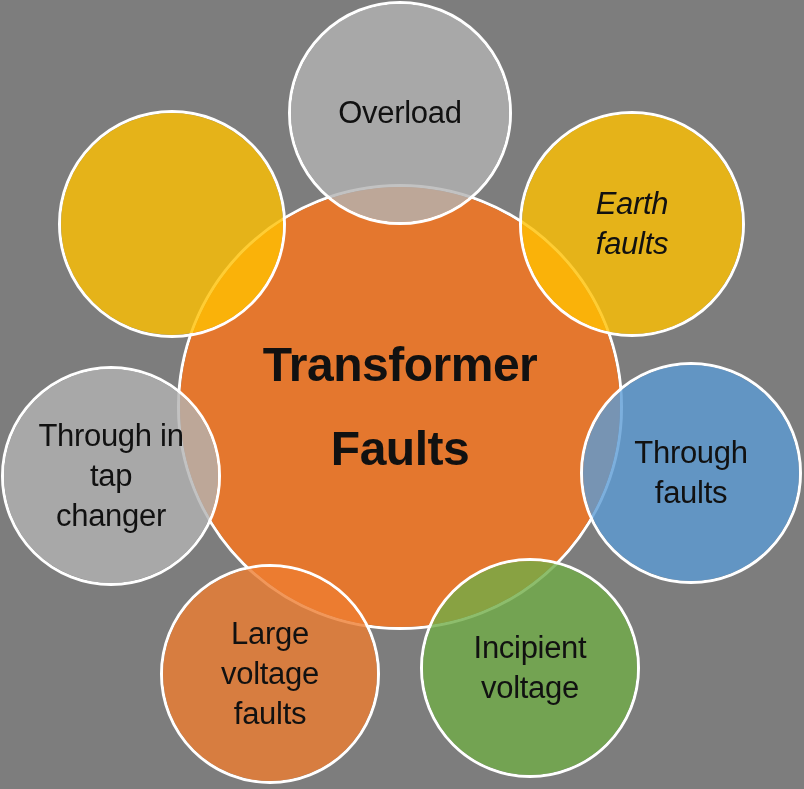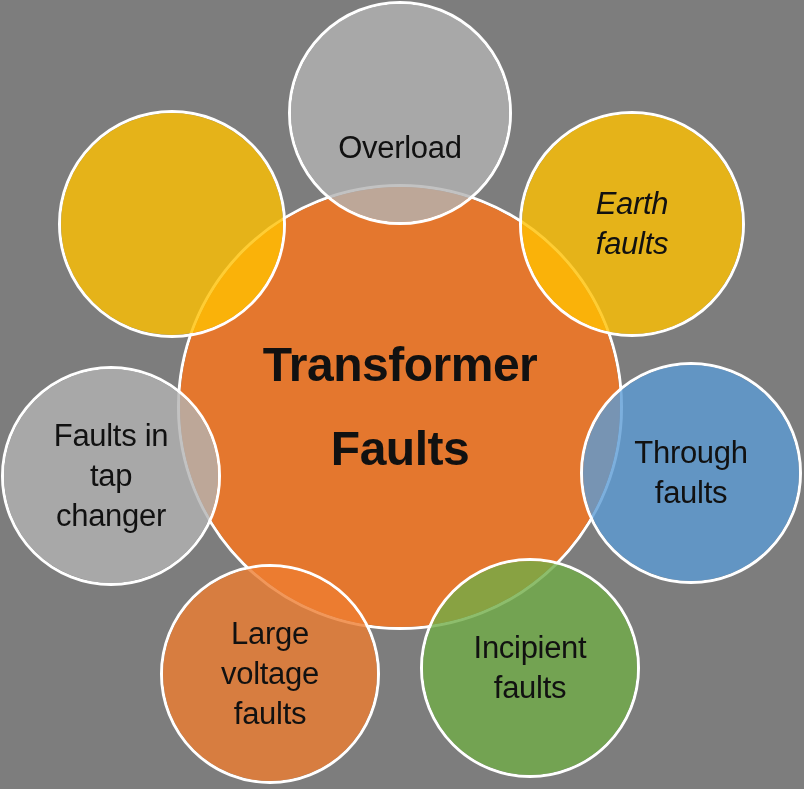--- a/index.html
+++ b/index.html
@@ -86,33 +86,33 @@
     <div class="fill" style="background-color: rgb(179, 179, 179);"></div>
   </div>
 
   <div class="circle satellite" style="left:58px; top:110px; width:228px; height:228px;">
     <div class="fill" style="background-color: rgb(255, 192, 0);"></div>
   </div>
 
   <div class="label hub-label" style="left:177px; top:184px; width:446px; height:446px;">Transformer
 Faults</div>
 
-  <div class="label" style="left:288px; top:1px; width:224px; height:224px;margin-top:35px;">Overload</div>
+  <div class="label" style="left:288px; top:1px; width:224px; height:224px;">Overload</div>
 
   <div class="label" style="left:519px; top:111px; width:226px; height:226px;font-style:italic;">Earth
 faults</div>
 
   <div class="label" style="left:580px; top:362px; width:222px; height:222px;">Through
 faults</div>
 
   <div class="label" style="left:420px; top:558px; width:220px; height:220px;">Incipient
-faults</div>
+voltage</div>
 
   <div class="label" style="left:160px; top:564px; width:220px; height:220px;">Large
 voltage
 faults</div>
 
-  <div class="label" style="left:1px; top:366px; width:220px; height:220px;">Faults in
+  <div class="label" style="left:1px; top:366px; width:220px; height:220px;">Through in
 tap
 changer</div>
 
 
 </div>
 
 </body></html>

